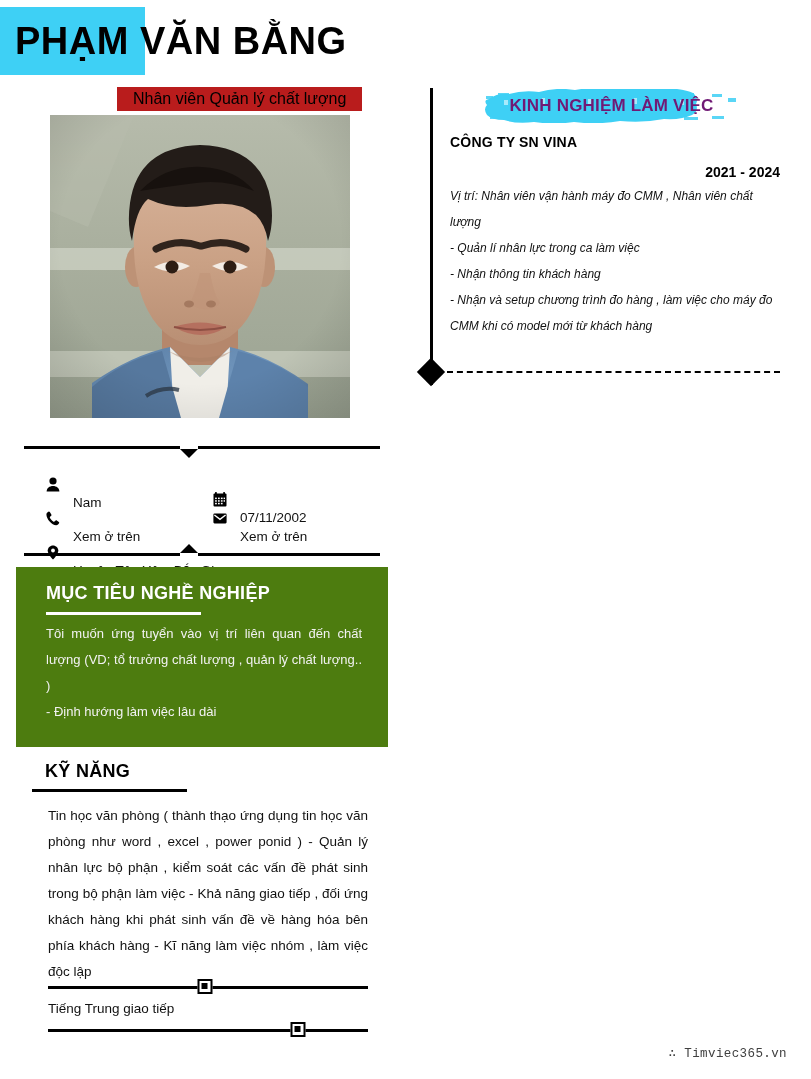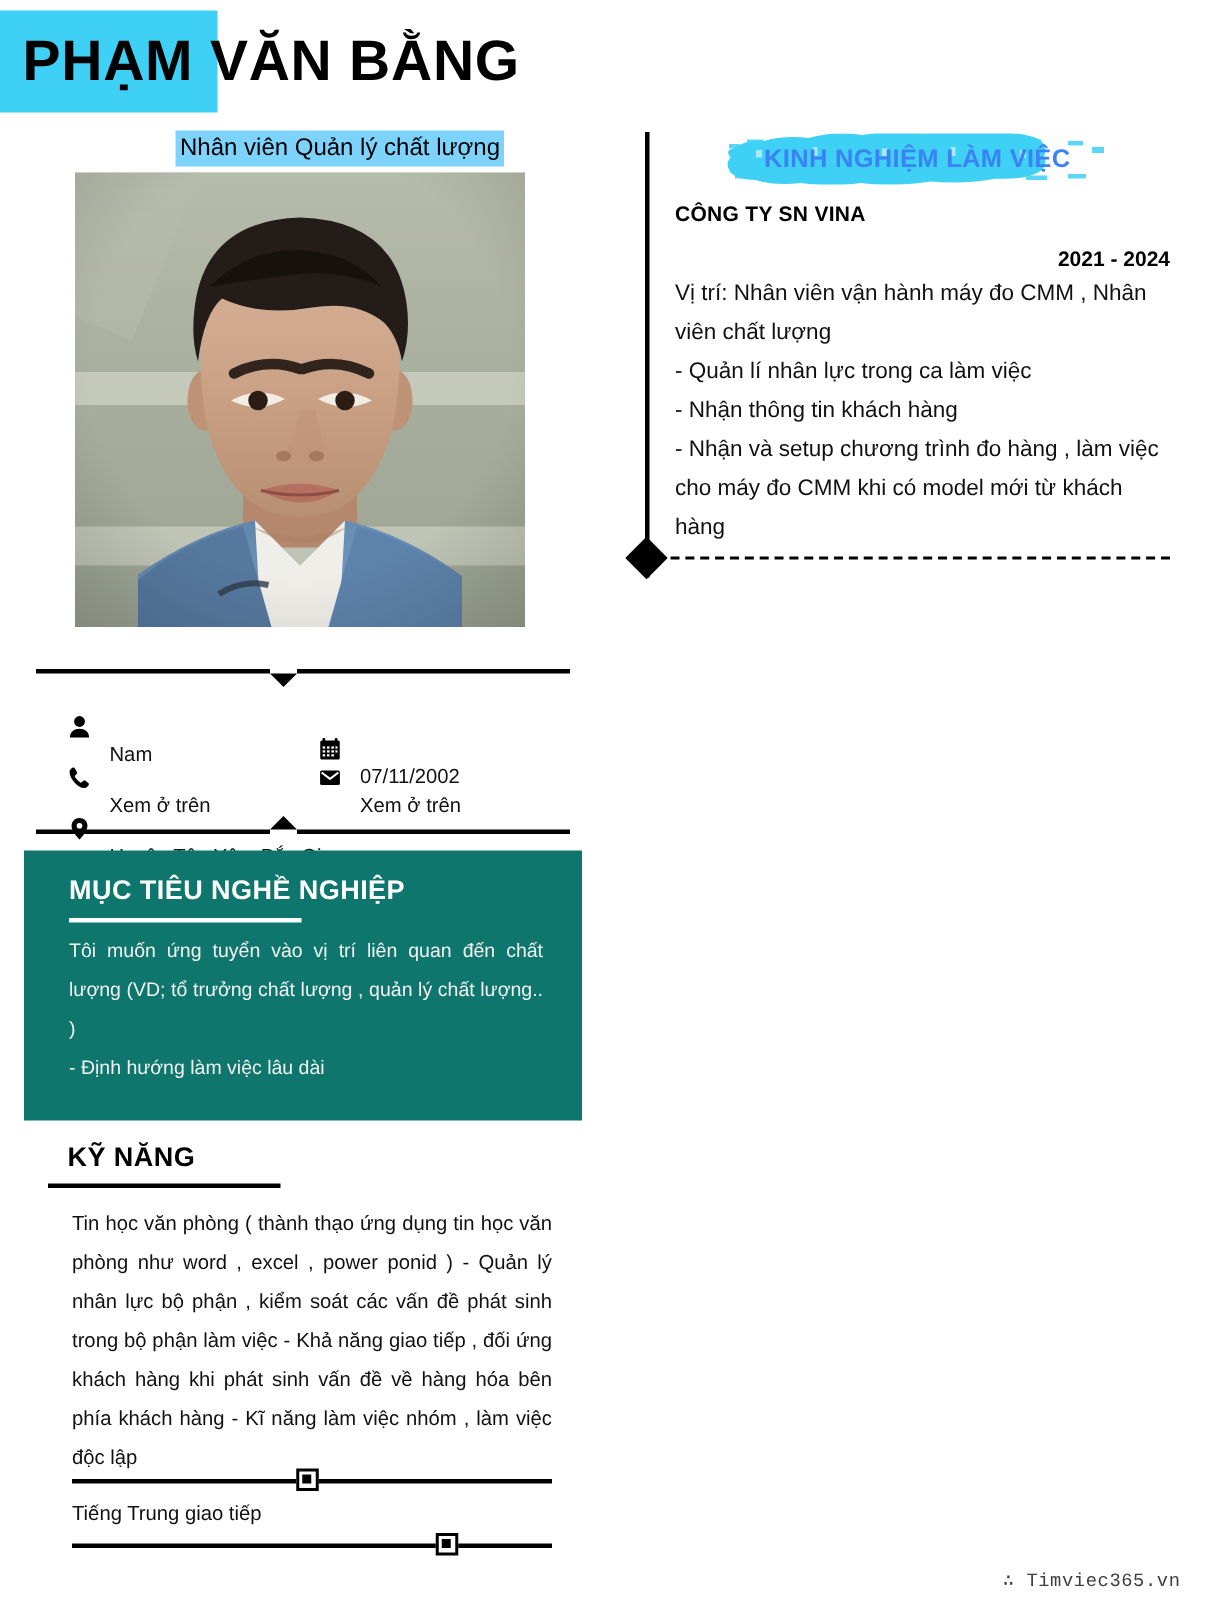--- a/index.html
+++ b/index.html
@@ -37,25 +37,25 @@
     letter-spacing: 0.5px;
     color: #000000;
     white-space: nowrap;
     line-height: 46px;
   }
 
   .jobtitle {
     position: absolute;
     left: 117px;
     top: 87px;
-    background: #7dd3fc;
+    background: #b91c1c;
     color: #000000;
     font-size: 16px;
     line-height: 22px;
-    padding: 1px 3px;
+    padding: 1px 16px;
     white-space: nowrap;
   }
 
   
   .photo {
     position: absolute;
     left: 50px;
     top: 115px;
     width: 300px;
     height: 303px;
@@ -137,21 +137,21 @@
     margin-top: 36px;
   }
 
   
   .obj-box {
     position: absolute;
     left: 16px;
     top: 567px;
     width: 372px;
     height: 180px;
-    background: #0f766e;
+    background: #4d7c0f;
   }
   .obj-title {
     position: absolute;
     left: 30px;
     top: 16px;
     color: #fff;
     font-size: 18px;
     font-weight: bold;
     letter-spacing: 0.3px;
     white-space: nowrap;
@@ -277,21 +277,21 @@
   .exp-head-text {
     position: absolute;
     left: 0; top: 0;
     width: 255px;
     height: 34px;
     display: flex;
     align-items: center;
     justify-content: center;
     font-size: 17px;
     font-weight: bold;
-    color: #3b82f6;
+    color: #701a75;
     letter-spacing: 0.2px;
     white-space: nowrap;
   }
 
   .exp-company {
     position: absolute;
     left: 450px;
     top: 134px;
     font-size: 14px;
     font-weight: bold;
@@ -306,23 +306,24 @@
     font-size: 14px;
     font-weight: bold;
     color: #000;
     white-space: nowrap;
   }
   .exp-body {
     position: absolute;
     left: 450px;
     top: 183px;
     width: 332px;
-    font-size: 15px;
+    font-size: 12px;
     line-height: 26px;
     color: #111;
+    font-style: italic;
   }
 
   
   .footer {
     position: absolute;
     right: 24px;
     bottom: 18px;
     font-family: "Liberation Mono", "DejaVu Sans Mono", monospace;
     font-size: 12.5px;
     color: #404040;

